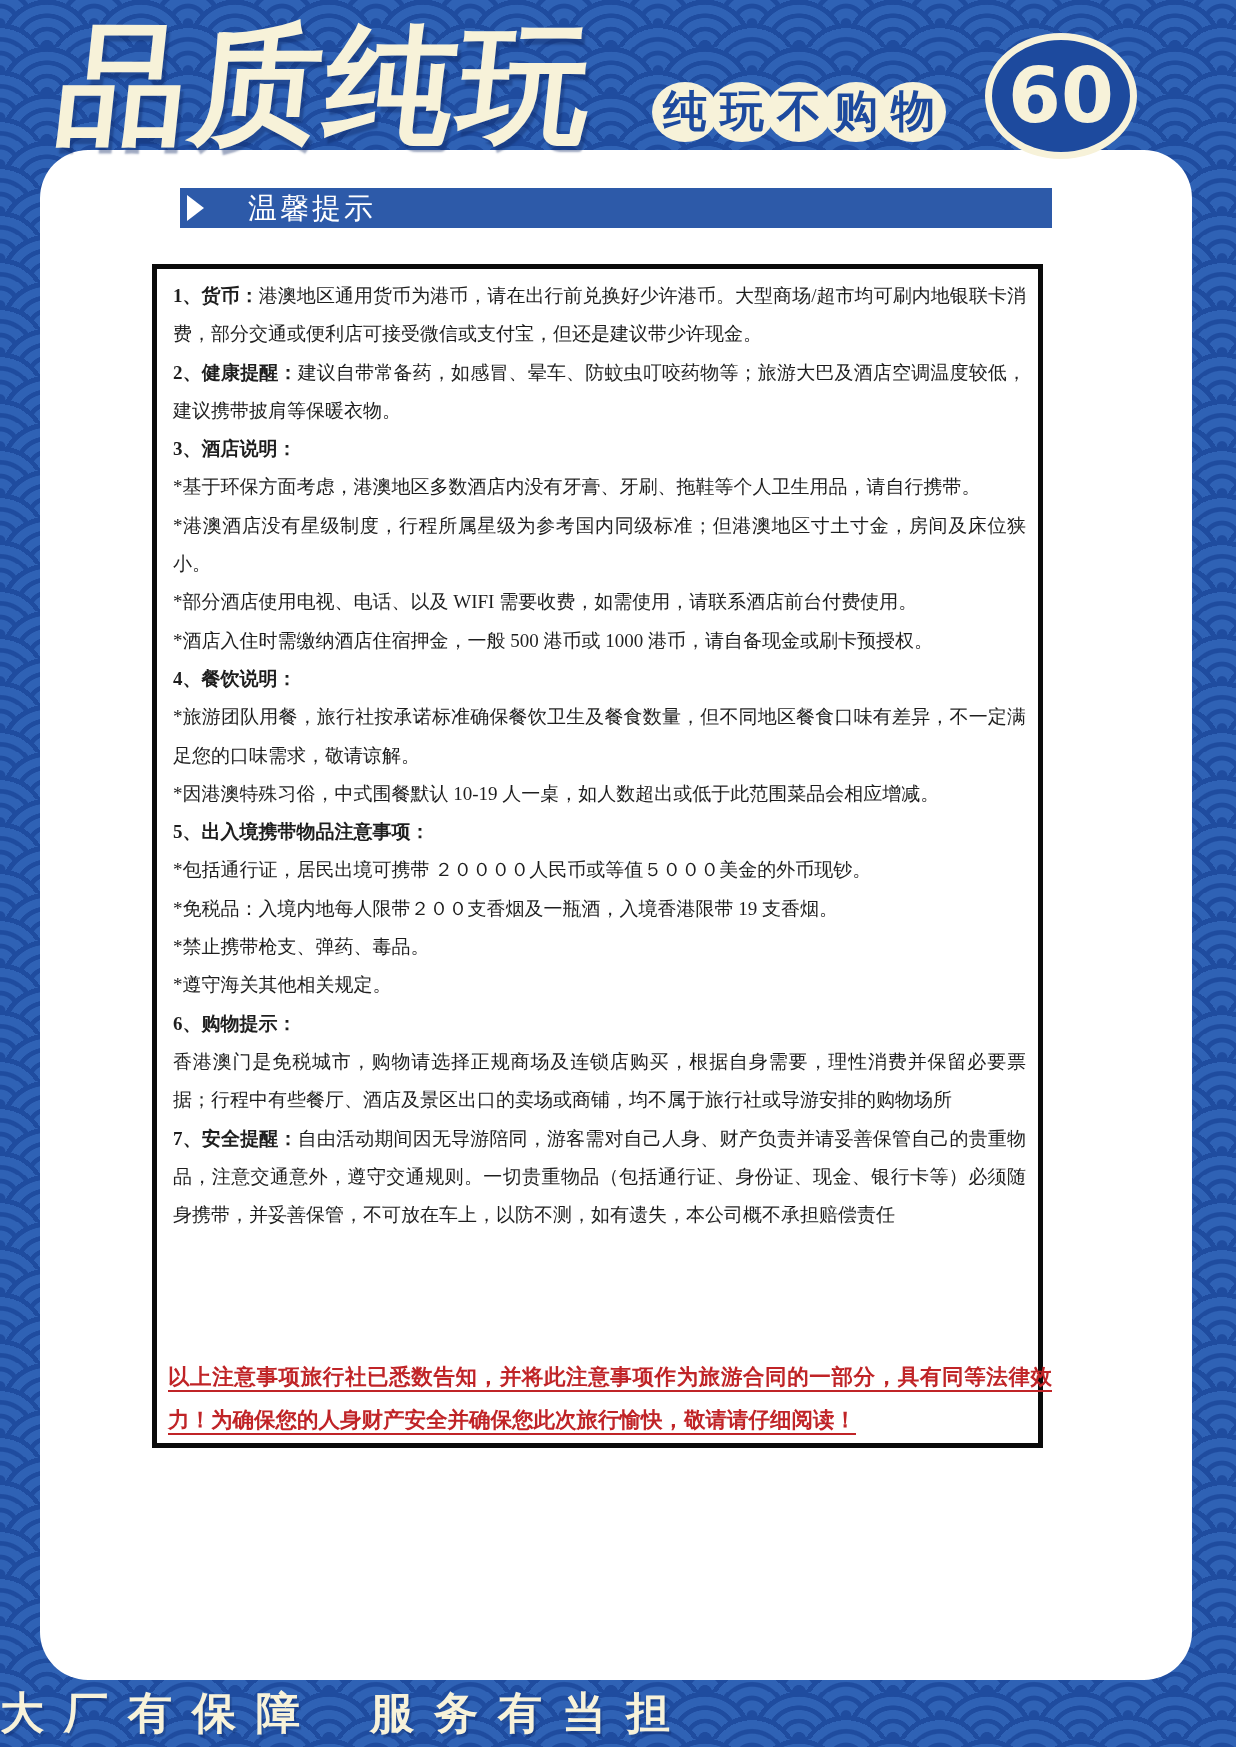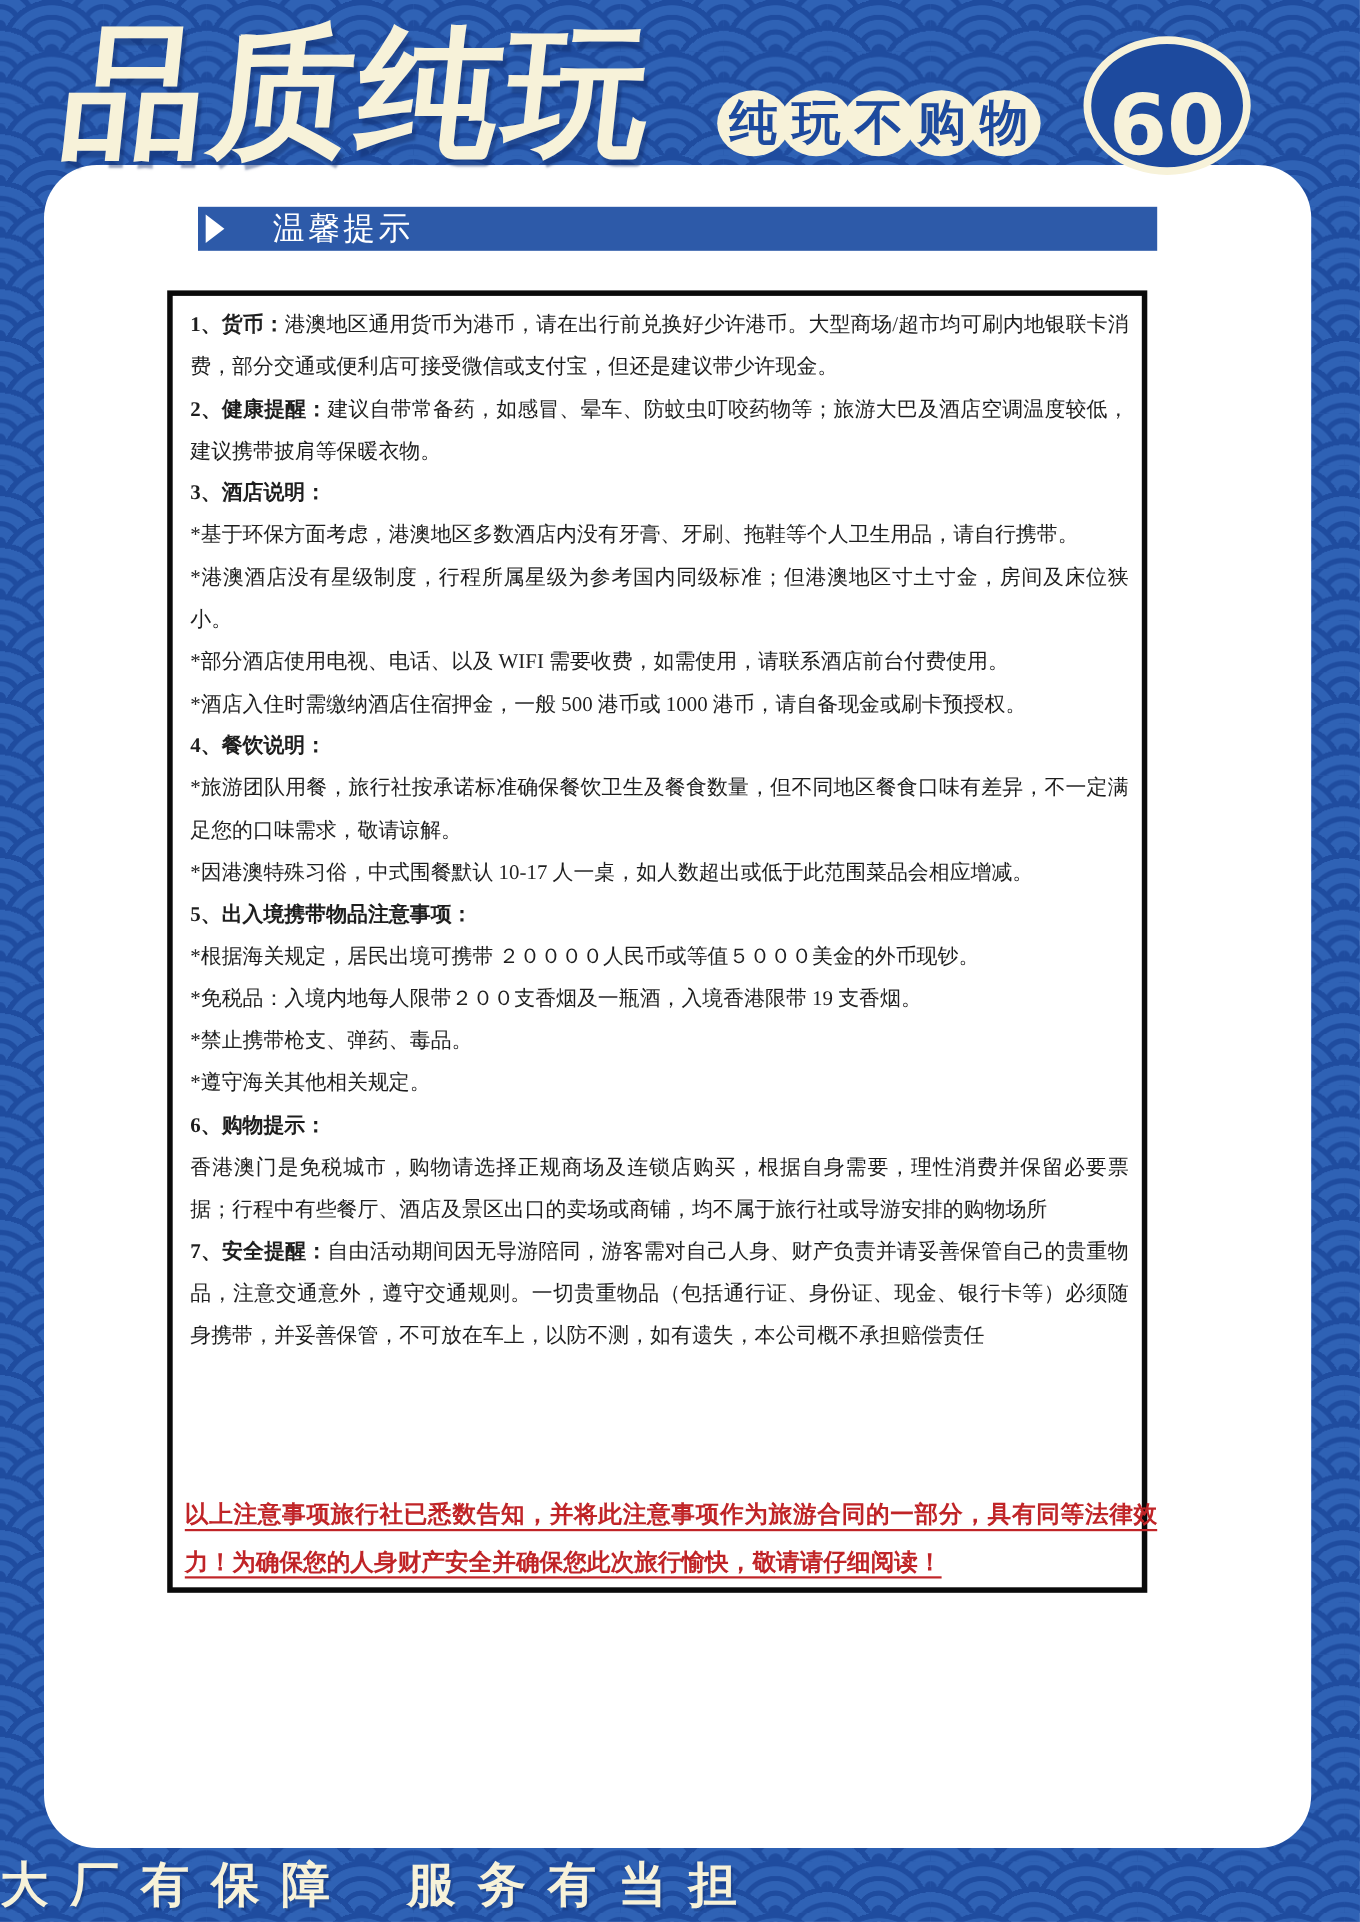--- a/index.html
+++ b/index.html
@@ -44,21 +44,21 @@
     margin-left:-9px;flex:0 0 auto;
   }
   .word-circle:first-child{margin-left:0;}
   .word-circle span{
     font-size:44px;font-weight:bold;color:var(--badge_blue);line-height:1;
   }
   .badge60{
     position:absolute;left:985px;top:33px;z-index:3;
     width:138px;height:112px;border-radius:50%;
     background:var(--badge_blue);border:7px solid var(--cream);
-    display:flex;align-items:flex-end;justify-content:center;
+    display:flex;align-items:center;justify-content:center;
   }
   .badge60 span{
     font-family:"DejaVu Sans","Liberation Sans",sans-serif;
     font-size:76px;font-weight:800;color:var(--cream);line-height:1;
   }
   .section-bar{
     position:absolute;left:180px;top:188px;width:872px;height:40px;
     background:var(--bar_blue);display:flex;align-items:center;z-index:2;gap:42px;
   }
   .tri{
@@ -129,23 +129,23 @@
   <div class="notice-box" id="notice-box">
       <p class="tip"><b>1、货币：</b>港澳地区通用货币为港币，请在出行前兑换好少许港币。大型商场/超市均可刷内地银联卡消费，部分交通或便利店可接受微信或支付宝，但还是建议带少许现金。</p>
       <p class="tip"><b>2、健康提醒：</b>建议自带常备药，如感冒、晕车、防蚊虫叮咬药物等；旅游大巴及酒店空调温度较低，建议携带披肩等保暖衣物。</p>
       <p class="tip"><b>3、酒店说明：</b></p>
       <p class="tip">*基于环保方面考虑，港澳地区多数酒店内没有牙膏、牙刷、拖鞋等个人卫生用品，请自行携带。</p>
       <p class="tip">*港澳酒店没有星级制度，行程所属星级为参考国内同级标准；但港澳地区寸土寸金，房间及床位狭小。</p>
       <p class="tip">*部分酒店使用电视、电话、以及 WIFI 需要收费，如需使用，请联系酒店前台付费使用。</p>
       <p class="tip">*酒店入住时需缴纳酒店住宿押金，一般 500 港币或 1000 港币，请自备现金或刷卡预授权。</p>
       <p class="tip"><b>4、餐饮说明：</b></p>
       <p class="tip">*旅游团队用餐，旅行社按承诺标准确保餐饮卫生及餐食数量，但不同地区餐食口味有差异，不一定满足您的口味需求，敬请谅解。</p>
-      <p class="tip">*因港澳特殊习俗，中式围餐默认 10-17 人一桌，如人数超出或低于此范围菜品会相应增减。</p>
+      <p class="tip">*因港澳特殊习俗，中式围餐默认 10-19 人一桌，如人数超出或低于此范围菜品会相应增减。</p>
       <p class="tip"><b>5、出入境携带物品注意事项：</b></p>
-      <p class="tip">*根据海关规定，居民出境可携带 ２００００人民币或等值５０００美金的外币现钞。</p>
+      <p class="tip">*包括通行证，居民出境可携带 ２００００人民币或等值５０００美金的外币现钞。</p>
       <p class="tip">*免税品：入境内地每人限带２００支香烟及一瓶酒，入境香港限带 19 支香烟。</p>
       <p class="tip">*禁止携带枪支、弹药、毒品。</p>
       <p class="tip">*遵守海关其他相关规定。</p>
       <p class="tip"><b>6、购物提示：</b></p>
       <p class="tip">香港澳门是免税城市，购物请选择正规商场及连锁店购买，根据自身需要，理性消费并保留必要票据；行程中有些餐厅、酒店及景区出口的卖场或商铺，均不属于旅行社或导游安排的购物场所</p>
       <p class="tip"><b>7、安全提醒：</b>自由活动期间因无导游陪同，游客需对自己人身、财产负责并请妥善保管自己的贵重物品，注意交通意外，遵守交通规则。一切贵重物品（包括通行证、身份证、现金、银行卡等）必须随身携带，并妥善保管，不可放在车上，以防不测，如有遗失，本公司概不承担赔偿责任</p>
     </div>
 
   <div class="red-note">以上注意事项旅行社已悉数告知，并将此注意事项作为旅游合同的一部分，具有同等法律效力！为确保您的人身财产安全并确保您此次旅行愉快，敬请请仔细阅读！</div>
 

